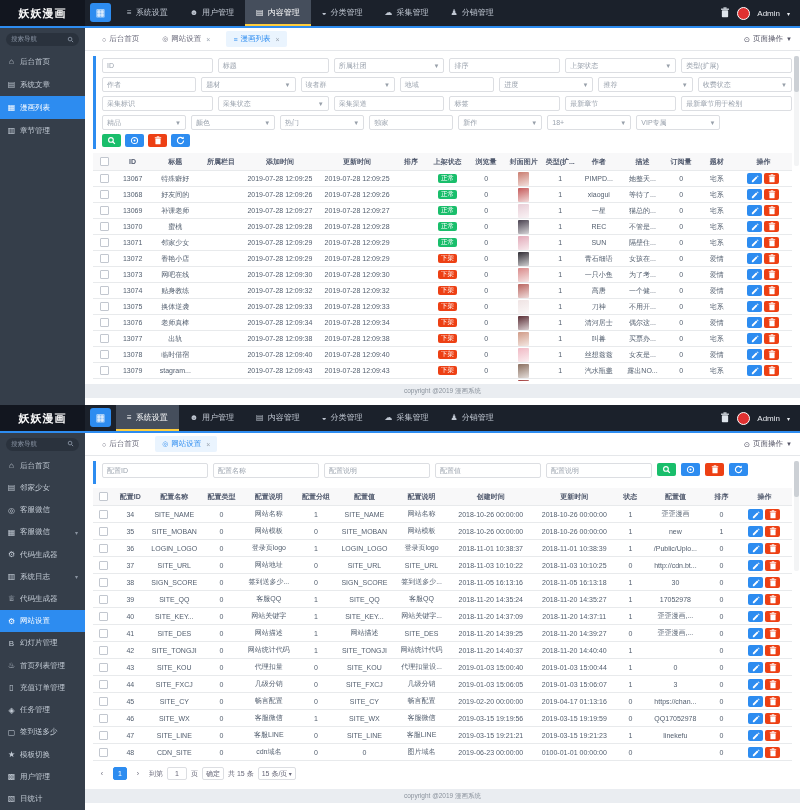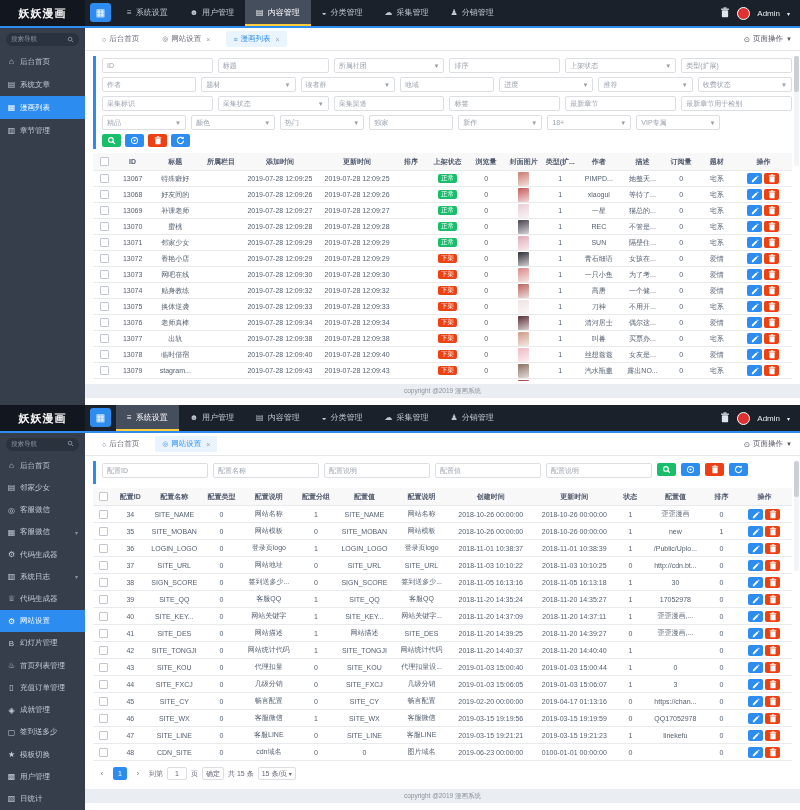--- a/index.html
+++ b/index.html
@@ -833,21 +833,21 @@
           <div class="side-item">
             <span class="si">♨</span>
             <span>首页列表管理</span>
           </div>
           <div class="side-item">
             <span class="si">▯</span>
             <span>充值订单管理</span>
           </div>
           <div class="side-item">
             <span class="si">◈</span>
-            <span>成就管理</span>
+            <span>任务管理</span>
           </div>
           <div class="side-item">
             <span class="si">▢</span>
             <span>签到送多少</span>
           </div>
           <div class="side-item">
             <span class="si">★</span>
             <span>模板切换</span>
           </div>
           <div class="side-item">

